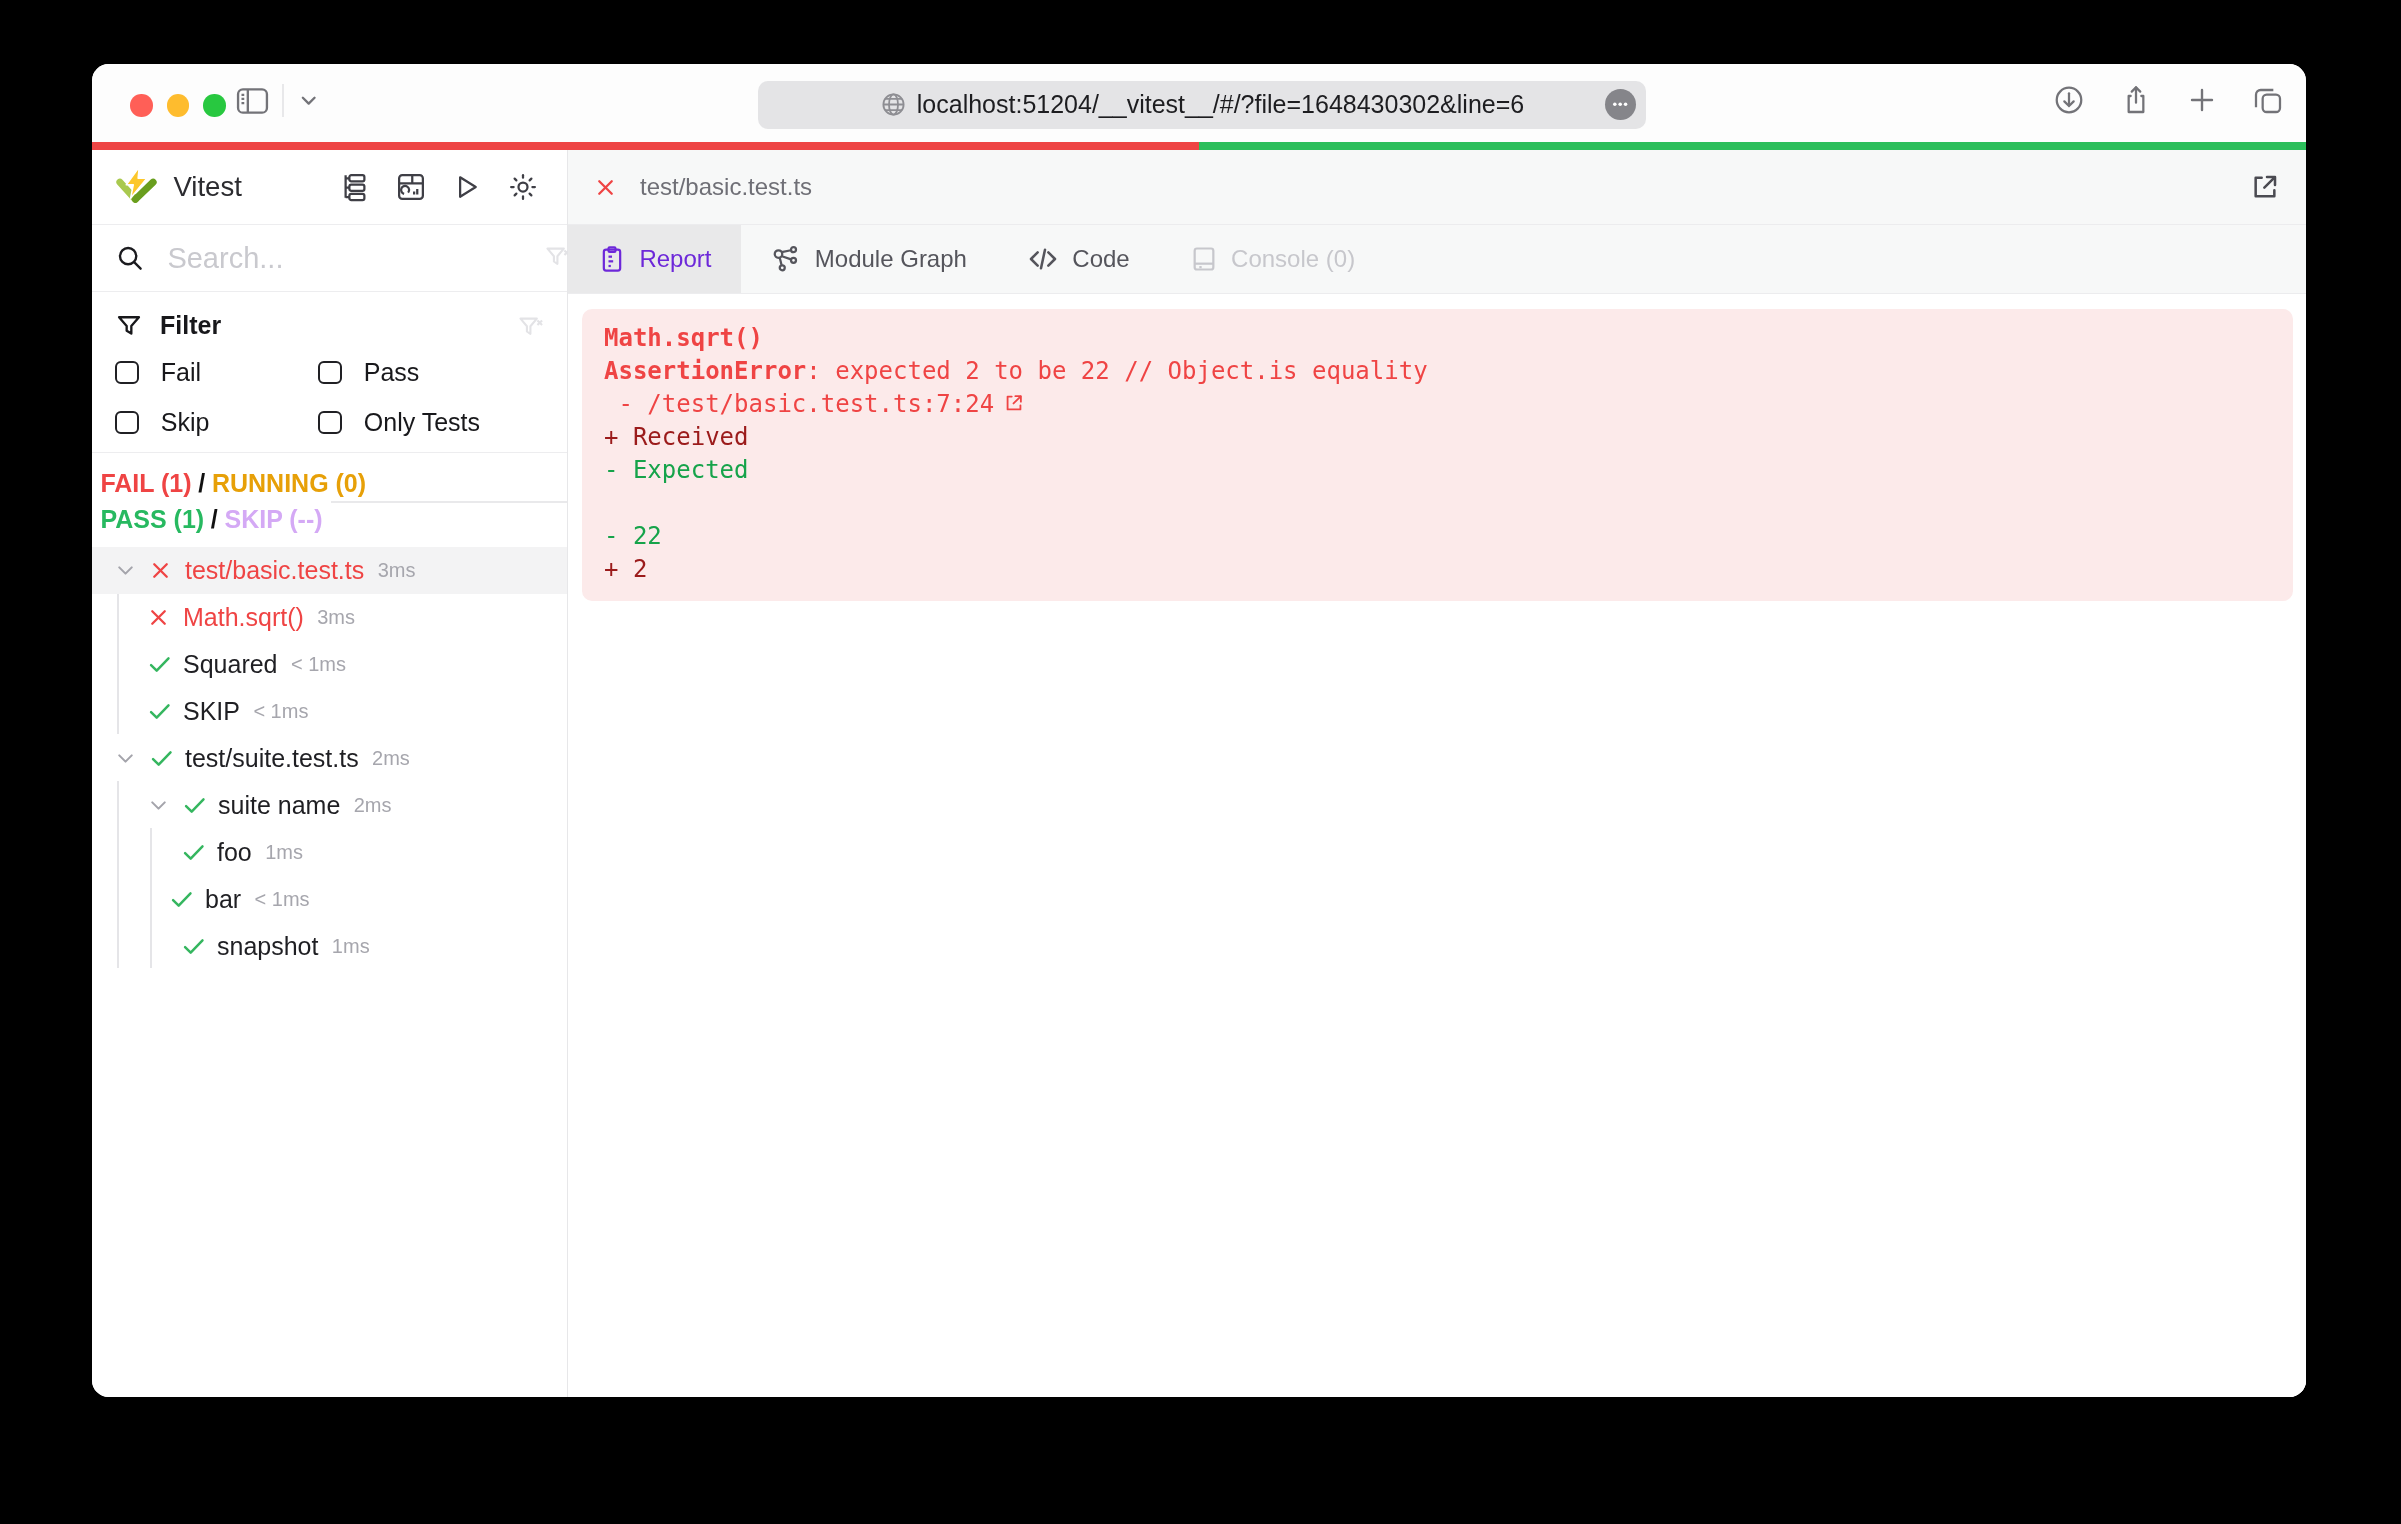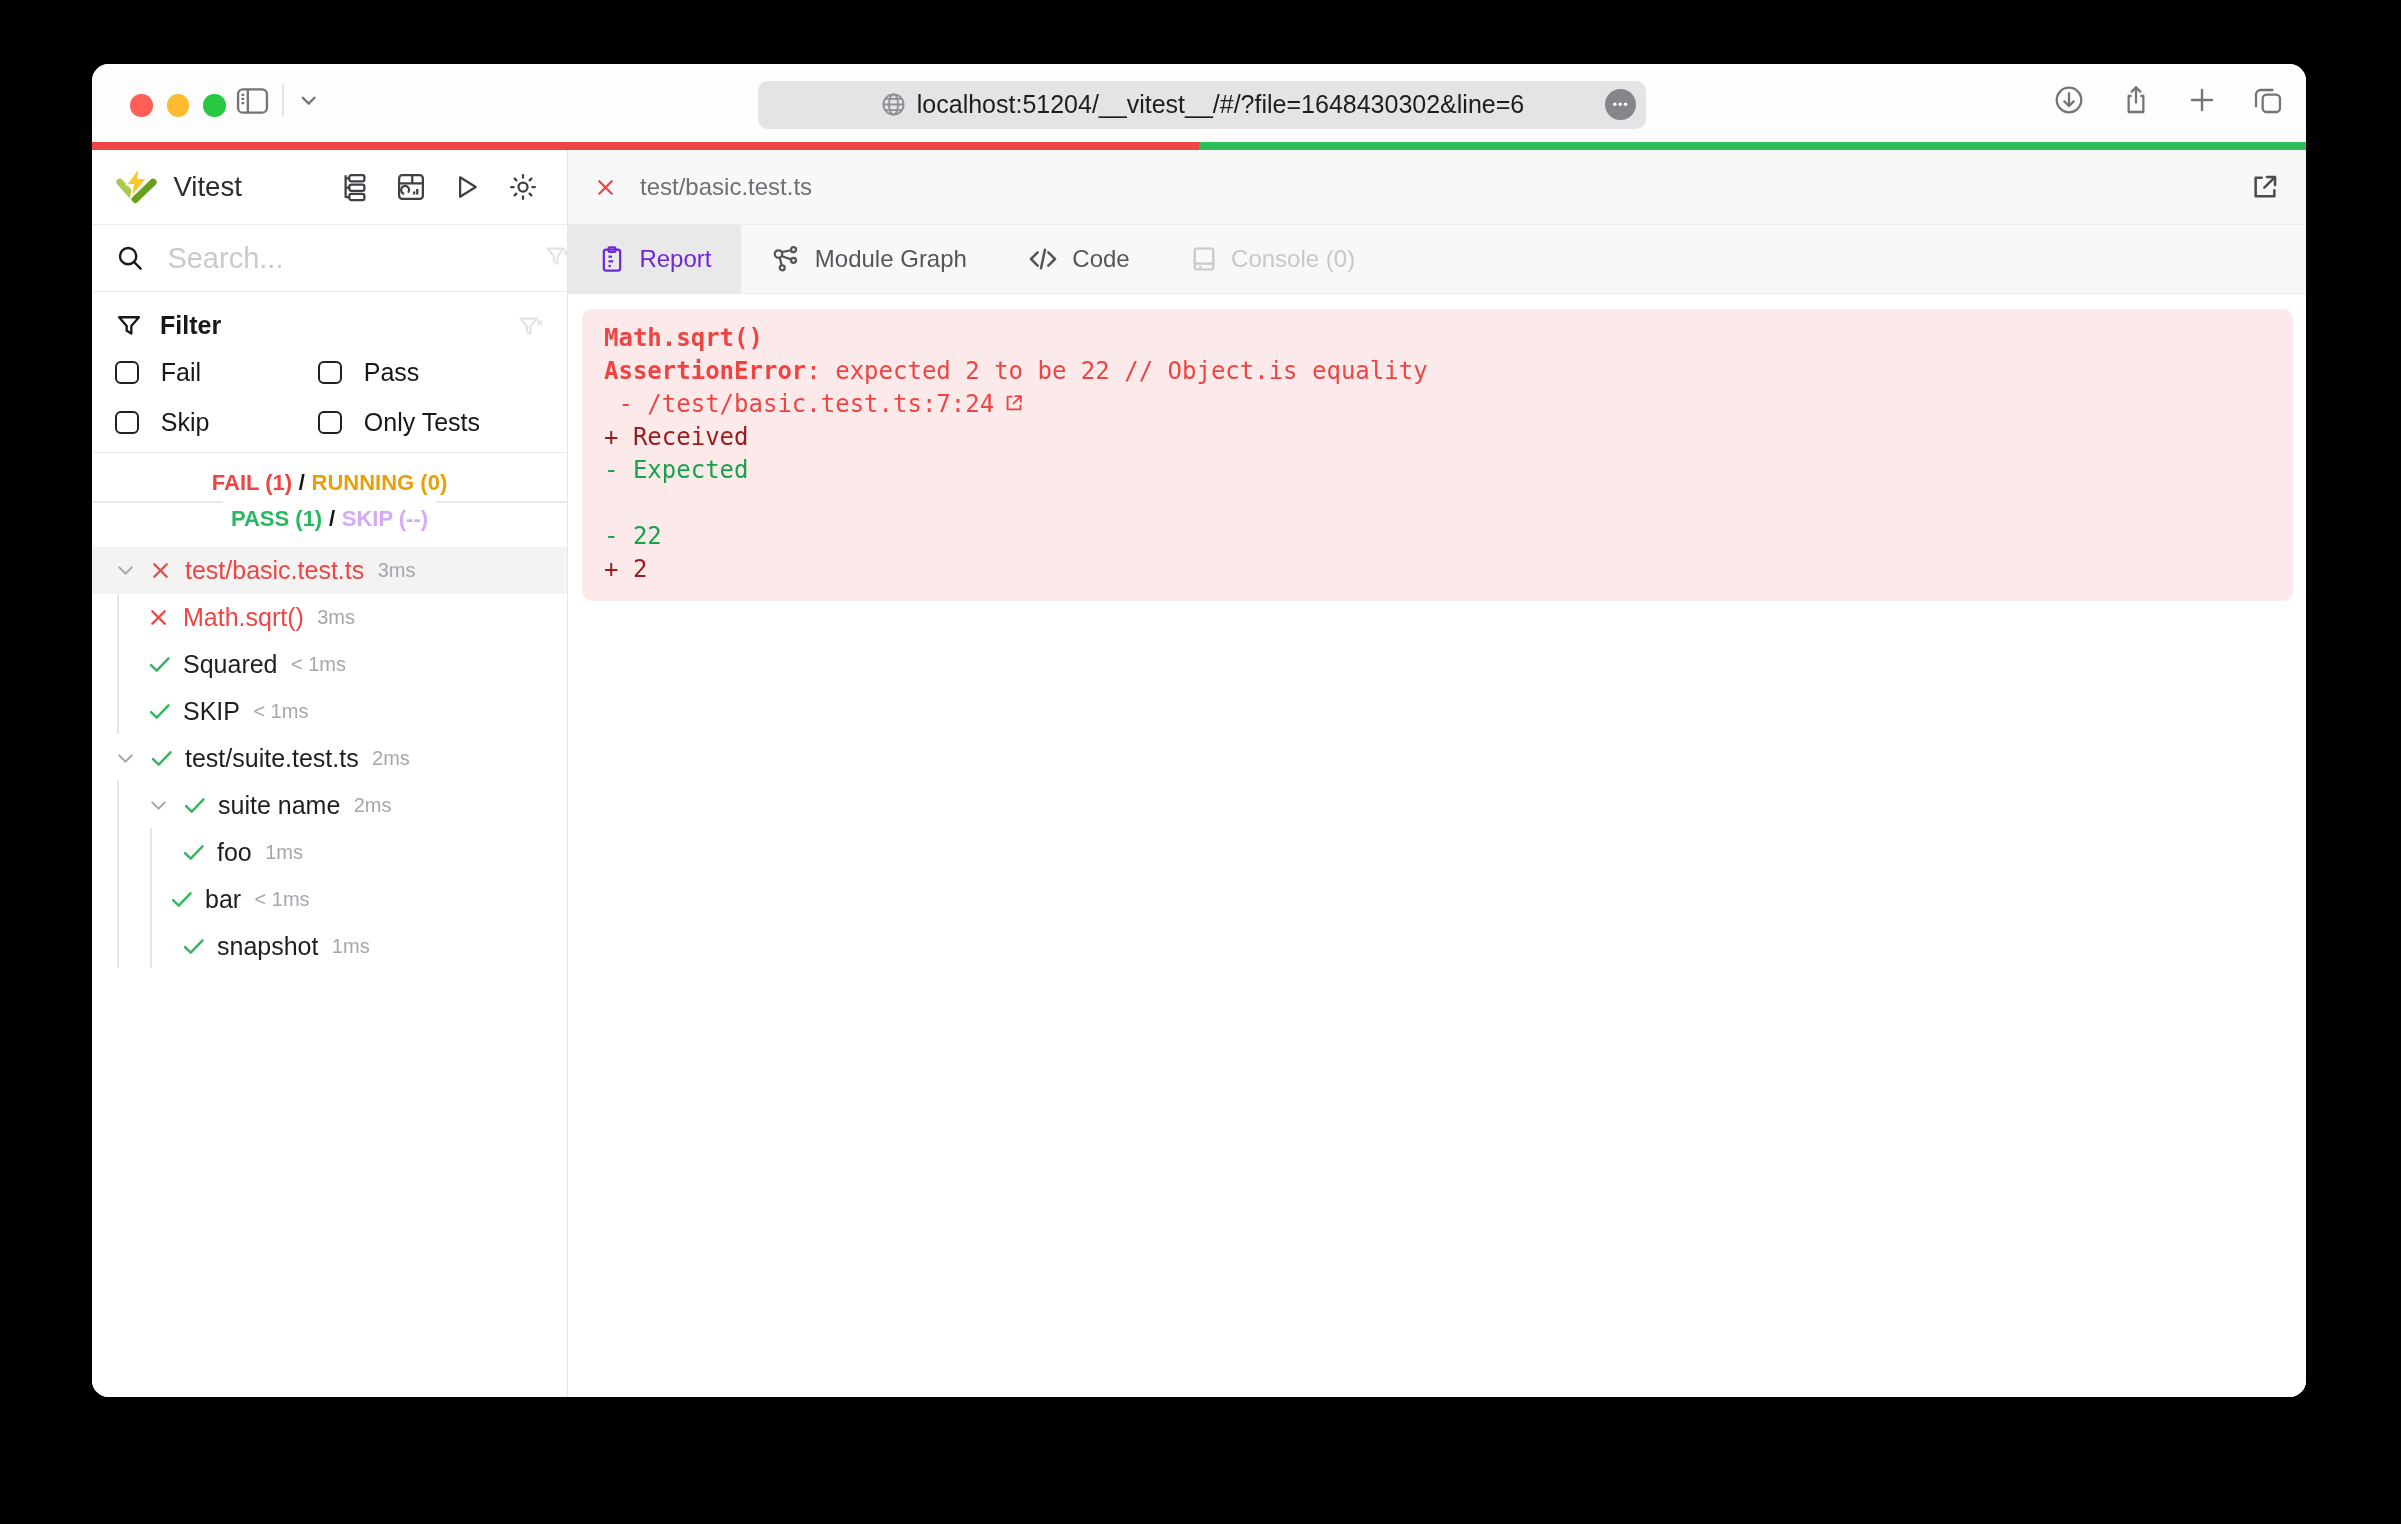--- a/index.html
+++ b/index.html
@@ -52,21 +52,21 @@
   .filter-title { font-size:25px; font-weight:600; margin-left:16.7px; }
   .filter-clear { position:absolute; right:22px; top:22px; }
   .filter-grid { margin-top:11.7px; display:grid; grid-template-columns:203px 1fr; row-gap:16.7px; }
   .chk-row { display:flex; align-items:center; height:33px; }
   .checkbox { width:23.4px; height:23.4px; border:2.5px solid #202024; border-radius:5.8px; background:#fff; }
   .chk-label { font-size:25px; color:#18181b; margin-left:22px; }
 
   
   .sb-status { height:94px; position:relative; padding-top:11.7px; }
   .status-divider { position:absolute; left:0; top:48px; width:100%; height:1.7px; background:#e9e9eb; }
-  .status-line { position:relative; text-align:center; line-height:36px; font-size:22px; font-weight:700; }
+  .status-line { position:relative; text-align:left; line-height:36px; font-size:25px; font-weight:700; }
   .status-line .pill { background:#fff; display:inline-block; padding:0 8.4px; position:relative; }
   .st-fail { color:#ef4444; } .st-running { color:#e7a008; }
   .st-pass { color:#27b960; } .st-skip { color:#d4a9f5; }
   .st-sep { color:#111; padding:0 6.7px; }
 
   
   .sb-tree { position:relative; flex:1; overflow:hidden; }
   .guide { position:absolute; width:1.7px; background:#e5e5e8; }
   .tree-row { height:47px; display:flex; align-items:center; position:relative; }
   .tree-row.selected { background:#f3f3f4; }

